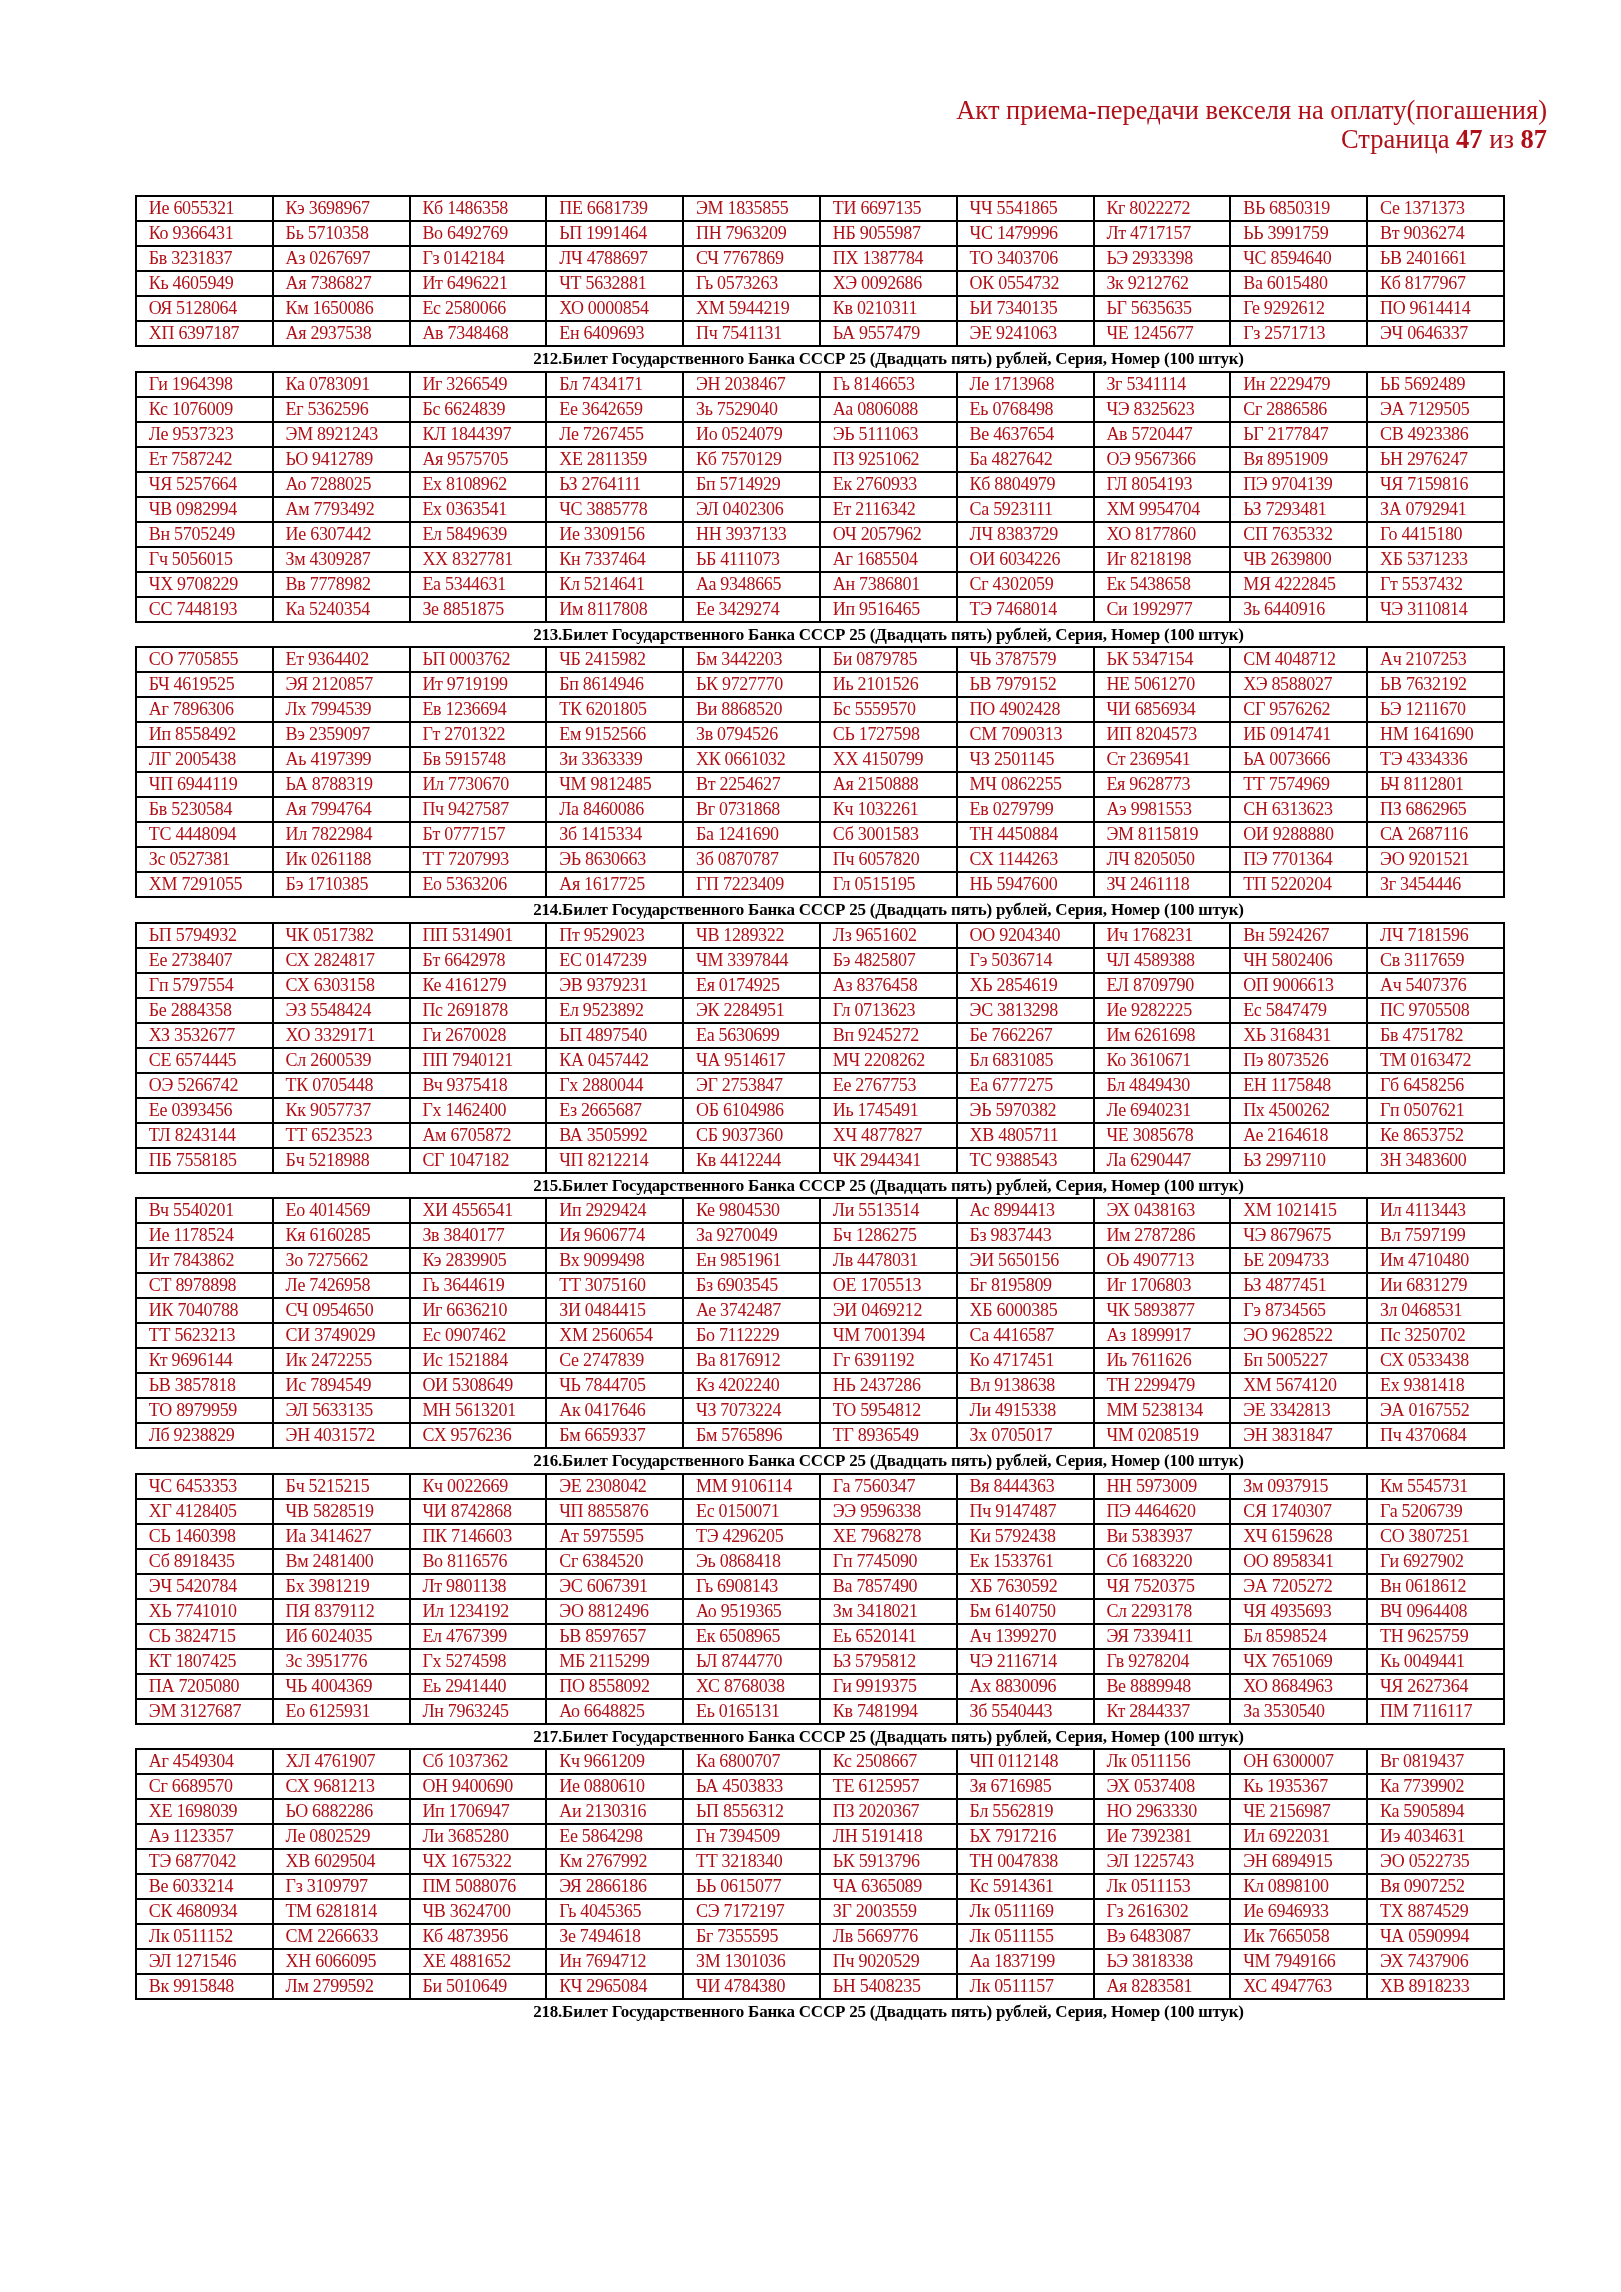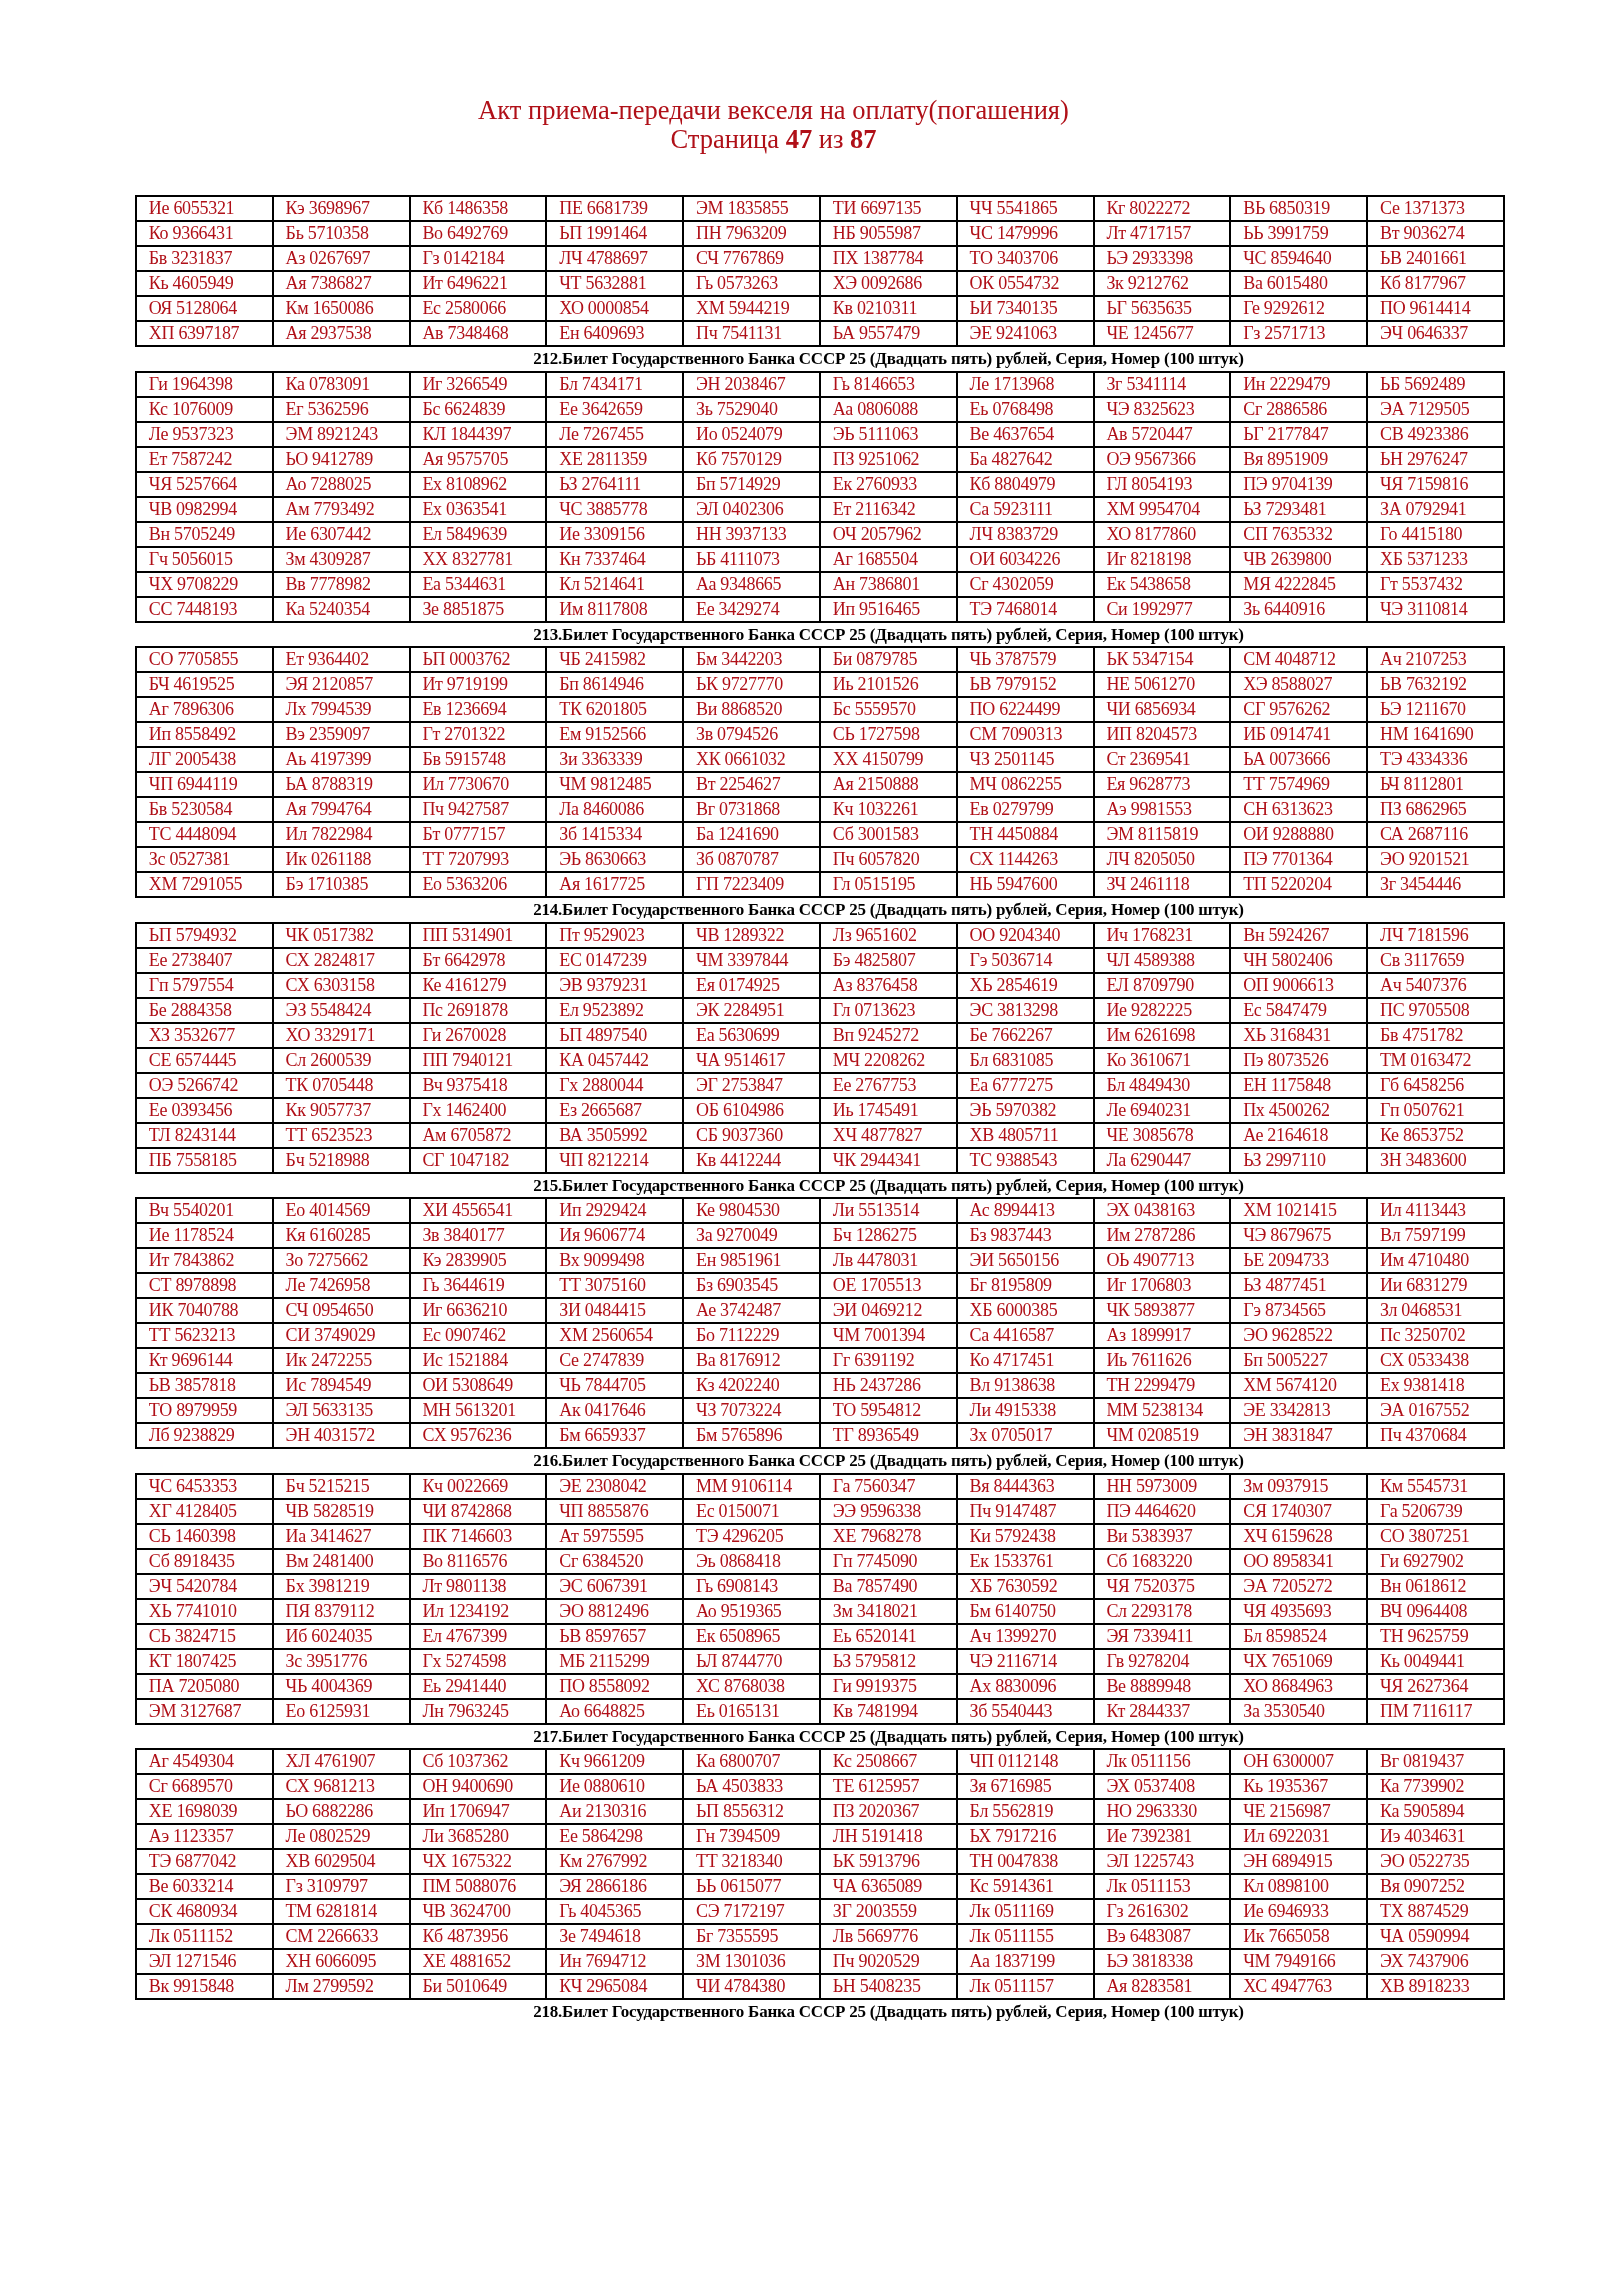--- a/index.html
+++ b/index.html
@@ -1,17 +1,17 @@
 <!DOCTYPE html>
 <html><head>
 <meta charset="utf-8">
 <style>
   html, body { margin: 0; padding: 0; background: #ffffff; }
   body { width: 1621px; height: 2293px; position: relative; font-family: "Liberation Serif", "DejaVu Serif", serif; }
-  .header { position: absolute; top: 96px; left: 0; width: 1547px; text-align: center; color: #b01018; font-size: 26.5px; line-height: 29px; }
+  .header { position: absolute; top: 96px; left: 0; width: 1547px; text-align: right; color: #b01018; font-size: 26.5px; line-height: 29px; }
   .header b { font-weight: bold; }
   .content { position: absolute; top: 195px; left: 135px; width: 1252px; }
   table.grid { border-collapse: collapse; width: 1370px; table-layout: fixed; border: 2.9px solid #000; }
   table.grid td { border: 2px solid #000; height: 23px; padding: 0 0 0 11.8px; color: #b01018; font-size: 18px; line-height: 22.5px; white-space: nowrap; overflow: hidden; letter-spacing: -0.3px; }
   .section-title { text-align: center; font-weight: bold; font-size: 17px; line-height: 23.5px; height: 23.5px; color: #000; letter-spacing: -0.2px; padding-left: 255px; box-sizing: border-box; }
 </style>
 </head>
 <body>
 
 <div class="header">
@@ -253,21 +253,21 @@
           <td>ХЭ 8588027</td>
           <td>ЬВ 7632192</td>
         </tr>
         <tr>
           <td>Аг 7896306</td>
           <td>Лх 7994539</td>
           <td>Ев 1236694</td>
           <td>ТК 6201805</td>
           <td>Ви 8868520</td>
           <td>Бс 5559570</td>
-          <td>ПО 6224499</td>
+          <td>ПО 4902428</td>
           <td>ЧИ 6856934</td>
           <td>СГ 9576262</td>
           <td>ЬЭ 1211670</td>
         </tr>
         <tr>
           <td>Ип 8558492</td>
           <td>Вэ 2359097</td>
           <td>Гт 2701322</td>
           <td>Ем 9152566</td>
           <td>Зв 0794526</td>

